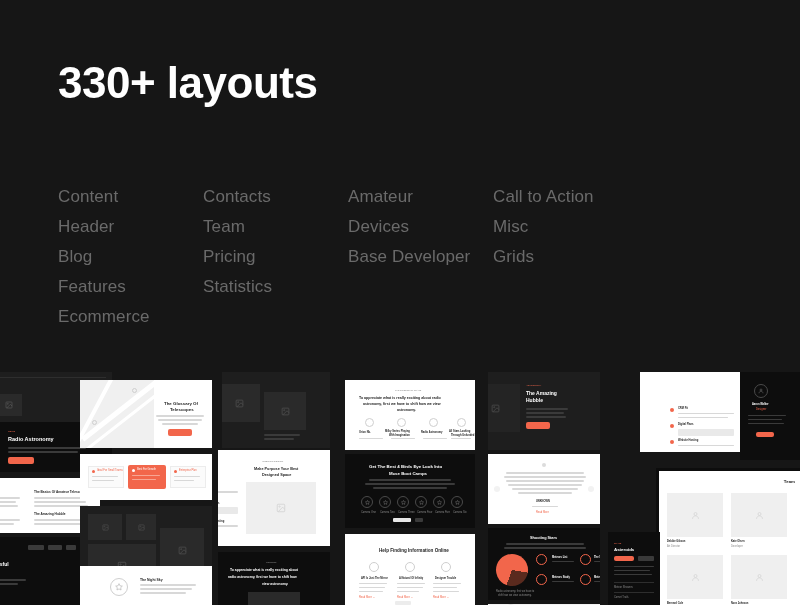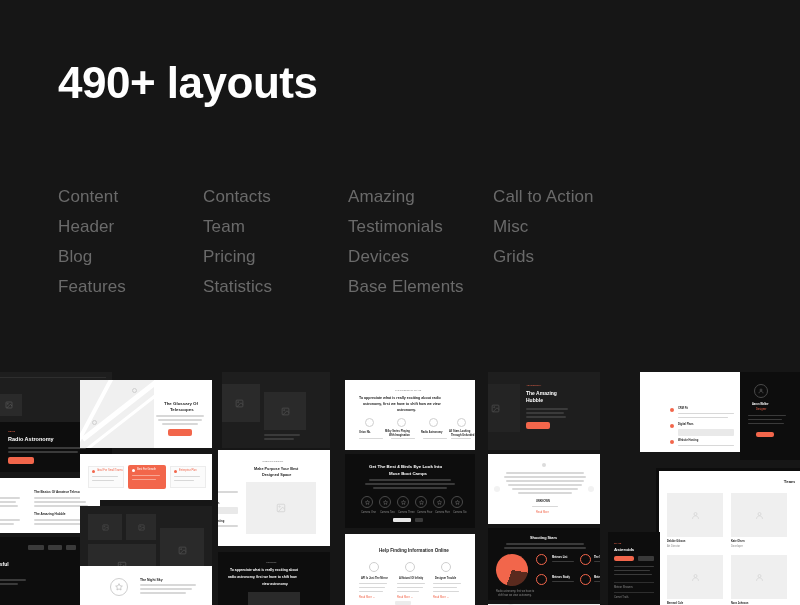--- a/index.html
+++ b/index.html
@@ -65,41 +65,41 @@
          background:conic-gradient(#f2664b 0 72%, #5a2a1e 72% 100%); }
 </style>
 </head>
 <body>
 
 <div class="page">
 
   <section class="hero">
 
     <div class="headline">
-      <span class="l1">490+ layouts</span>
+      <span class="l1">330+ layouts</span>
     </div>
 
     <div class="cats">
       <div class="cat-col">
         <div class="cat-item">Content</div>
         <div class="cat-item">Header</div>
         <div class="cat-item">Blog</div>
         <div class="cat-item">Features</div>
+        <div class="cat-item">Ecommerce</div>
       </div>
       <div class="cat-col">
         <div class="cat-item">Contacts</div>
         <div class="cat-item">Team</div>
         <div class="cat-item">Pricing</div>
         <div class="cat-item">Statistics</div>
       </div>
       <div class="cat-col">
-        <div class="cat-item">Amazing</div>
-        <div class="cat-item">Testimonials</div>
+        <div class="cat-item">Amateur</div>
         <div class="cat-item">Devices</div>
-        <div class="cat-item">Base Elements</div>
+        <div class="cat-item">Base Developer</div>
       </div>
       <div class="cat-col c4">
         <div class="cat-item">Call to Action</div>
         <div class="cat-item">Misc</div>
         <div class="cat-item">Grids</div>
       </div>
     </div>
   </section>
 
   <section class="gallery">

